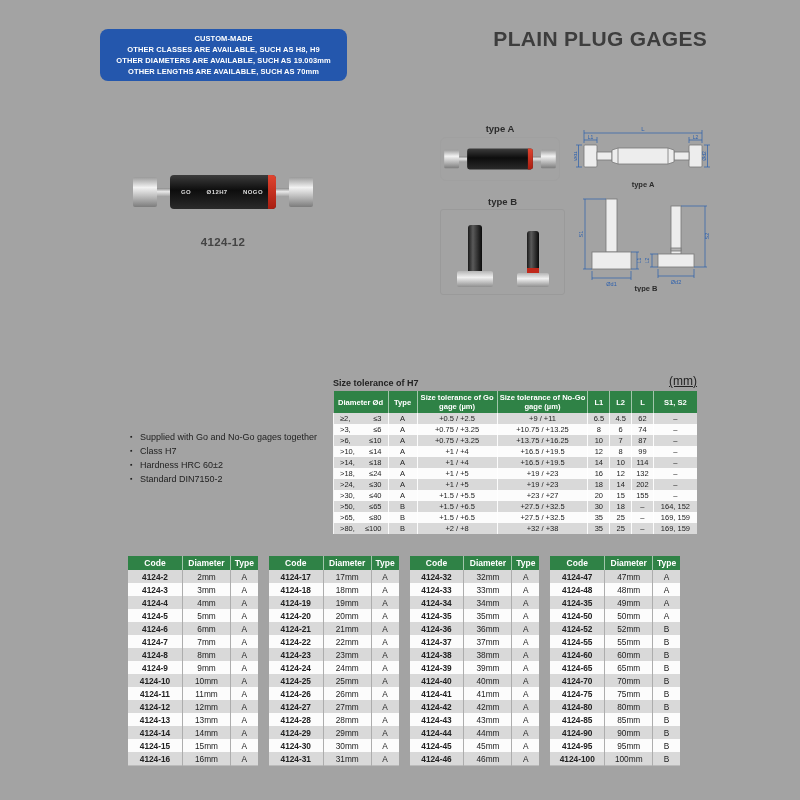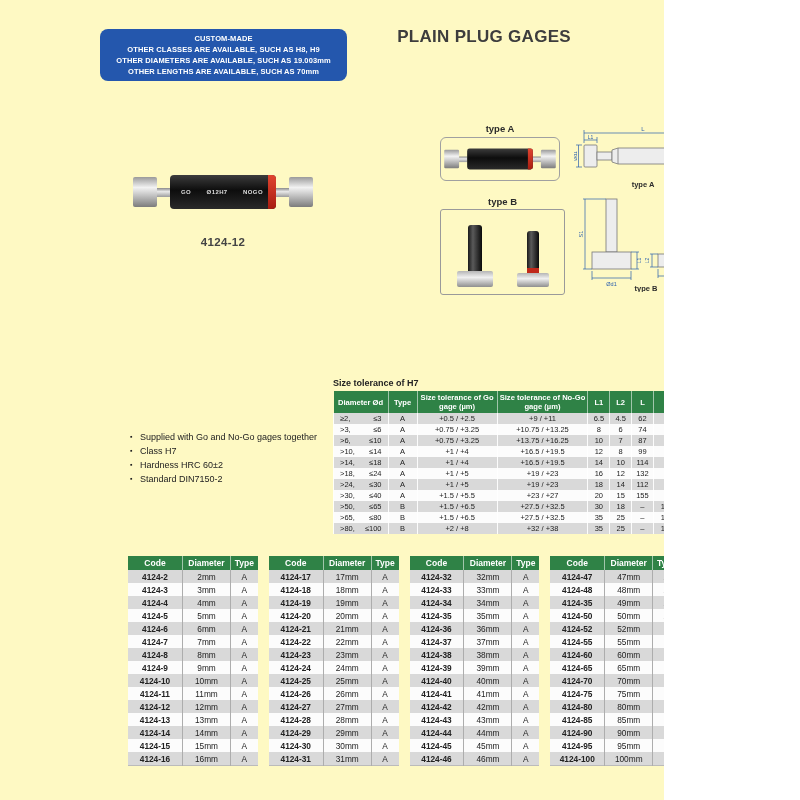--- a/index.html
+++ b/index.html
@@ -1,33 +1,33 @@
 <!DOCTYPE html>
 <html><head>
 <meta charset="utf-8">
 <style>
   html,body { margin:0; padding:0; background:#fff; }
   .page {
-    position:relative; width:664px; height:800px; background:#fef9c3;
+    position:relative; width:800px; height:800px; background:#a3a3a3;
     font-family:"Liberation Sans", sans-serif; color:#333; overflow:hidden;
   }
 
   
   .custom-box {
     position:absolute; left:100px; top:29px; width:247px; height:52px;
     background:#2457AD; border-radius:8px; color:#fff;
     display:flex; flex-direction:column; justify-content:center;
     text-align:center; font-size:7.5px; font-weight:bold; line-height:11px;
     letter-spacing:.1px;
   }
 
   
   .page-title {
     position:absolute; top:27px; right:93px;
-    font-size:17px; font-weight:bold; color:#3d3d3d; letter-spacing:.3px;
+    font-size:21px; font-weight:bold; color:#3d3d3d; letter-spacing:.3px;
   }
 
   
   .gage { display:flex; align-items:center; }
   .cap  { width:24px; height:30px; background:linear-gradient(#9a9a9a,#f2f2f2 35%,#cfcfcf 55%,#7c7c7c); border-radius:2px; }
   .shaft{ width:13px; height:9px;  background:linear-gradient(#8a8a8a,#e8e8e8 40%,#9c9c9c); }
   .barrel{
     position:relative; width:106px; height:34px; box-sizing:border-box;
     background:linear-gradient(#3c3c3c,#0d0d0d 45%,#2a2a2a);
     border-radius:4px; display:flex; align-items:center; justify-content:space-between;
@@ -387,21 +387,21 @@
               <div class="rangewrap">
                 <span>&gt;24,</span>
                 <span>≤30</span>
               </div>
             </td>
             <td>A</td>
             <td>+1 / +5</td>
             <td>+19 / +23</td>
             <td>18</td>
             <td>14</td>
-            <td>112</td>
+            <td>202</td>
             <td>–</td>
           </tr>
           <tr>
             <td>
               <div class="rangewrap">
                 <span>&gt;30,</span>
                 <span>≤40</span>
               </div>
             </td>
             <td>A</td>

